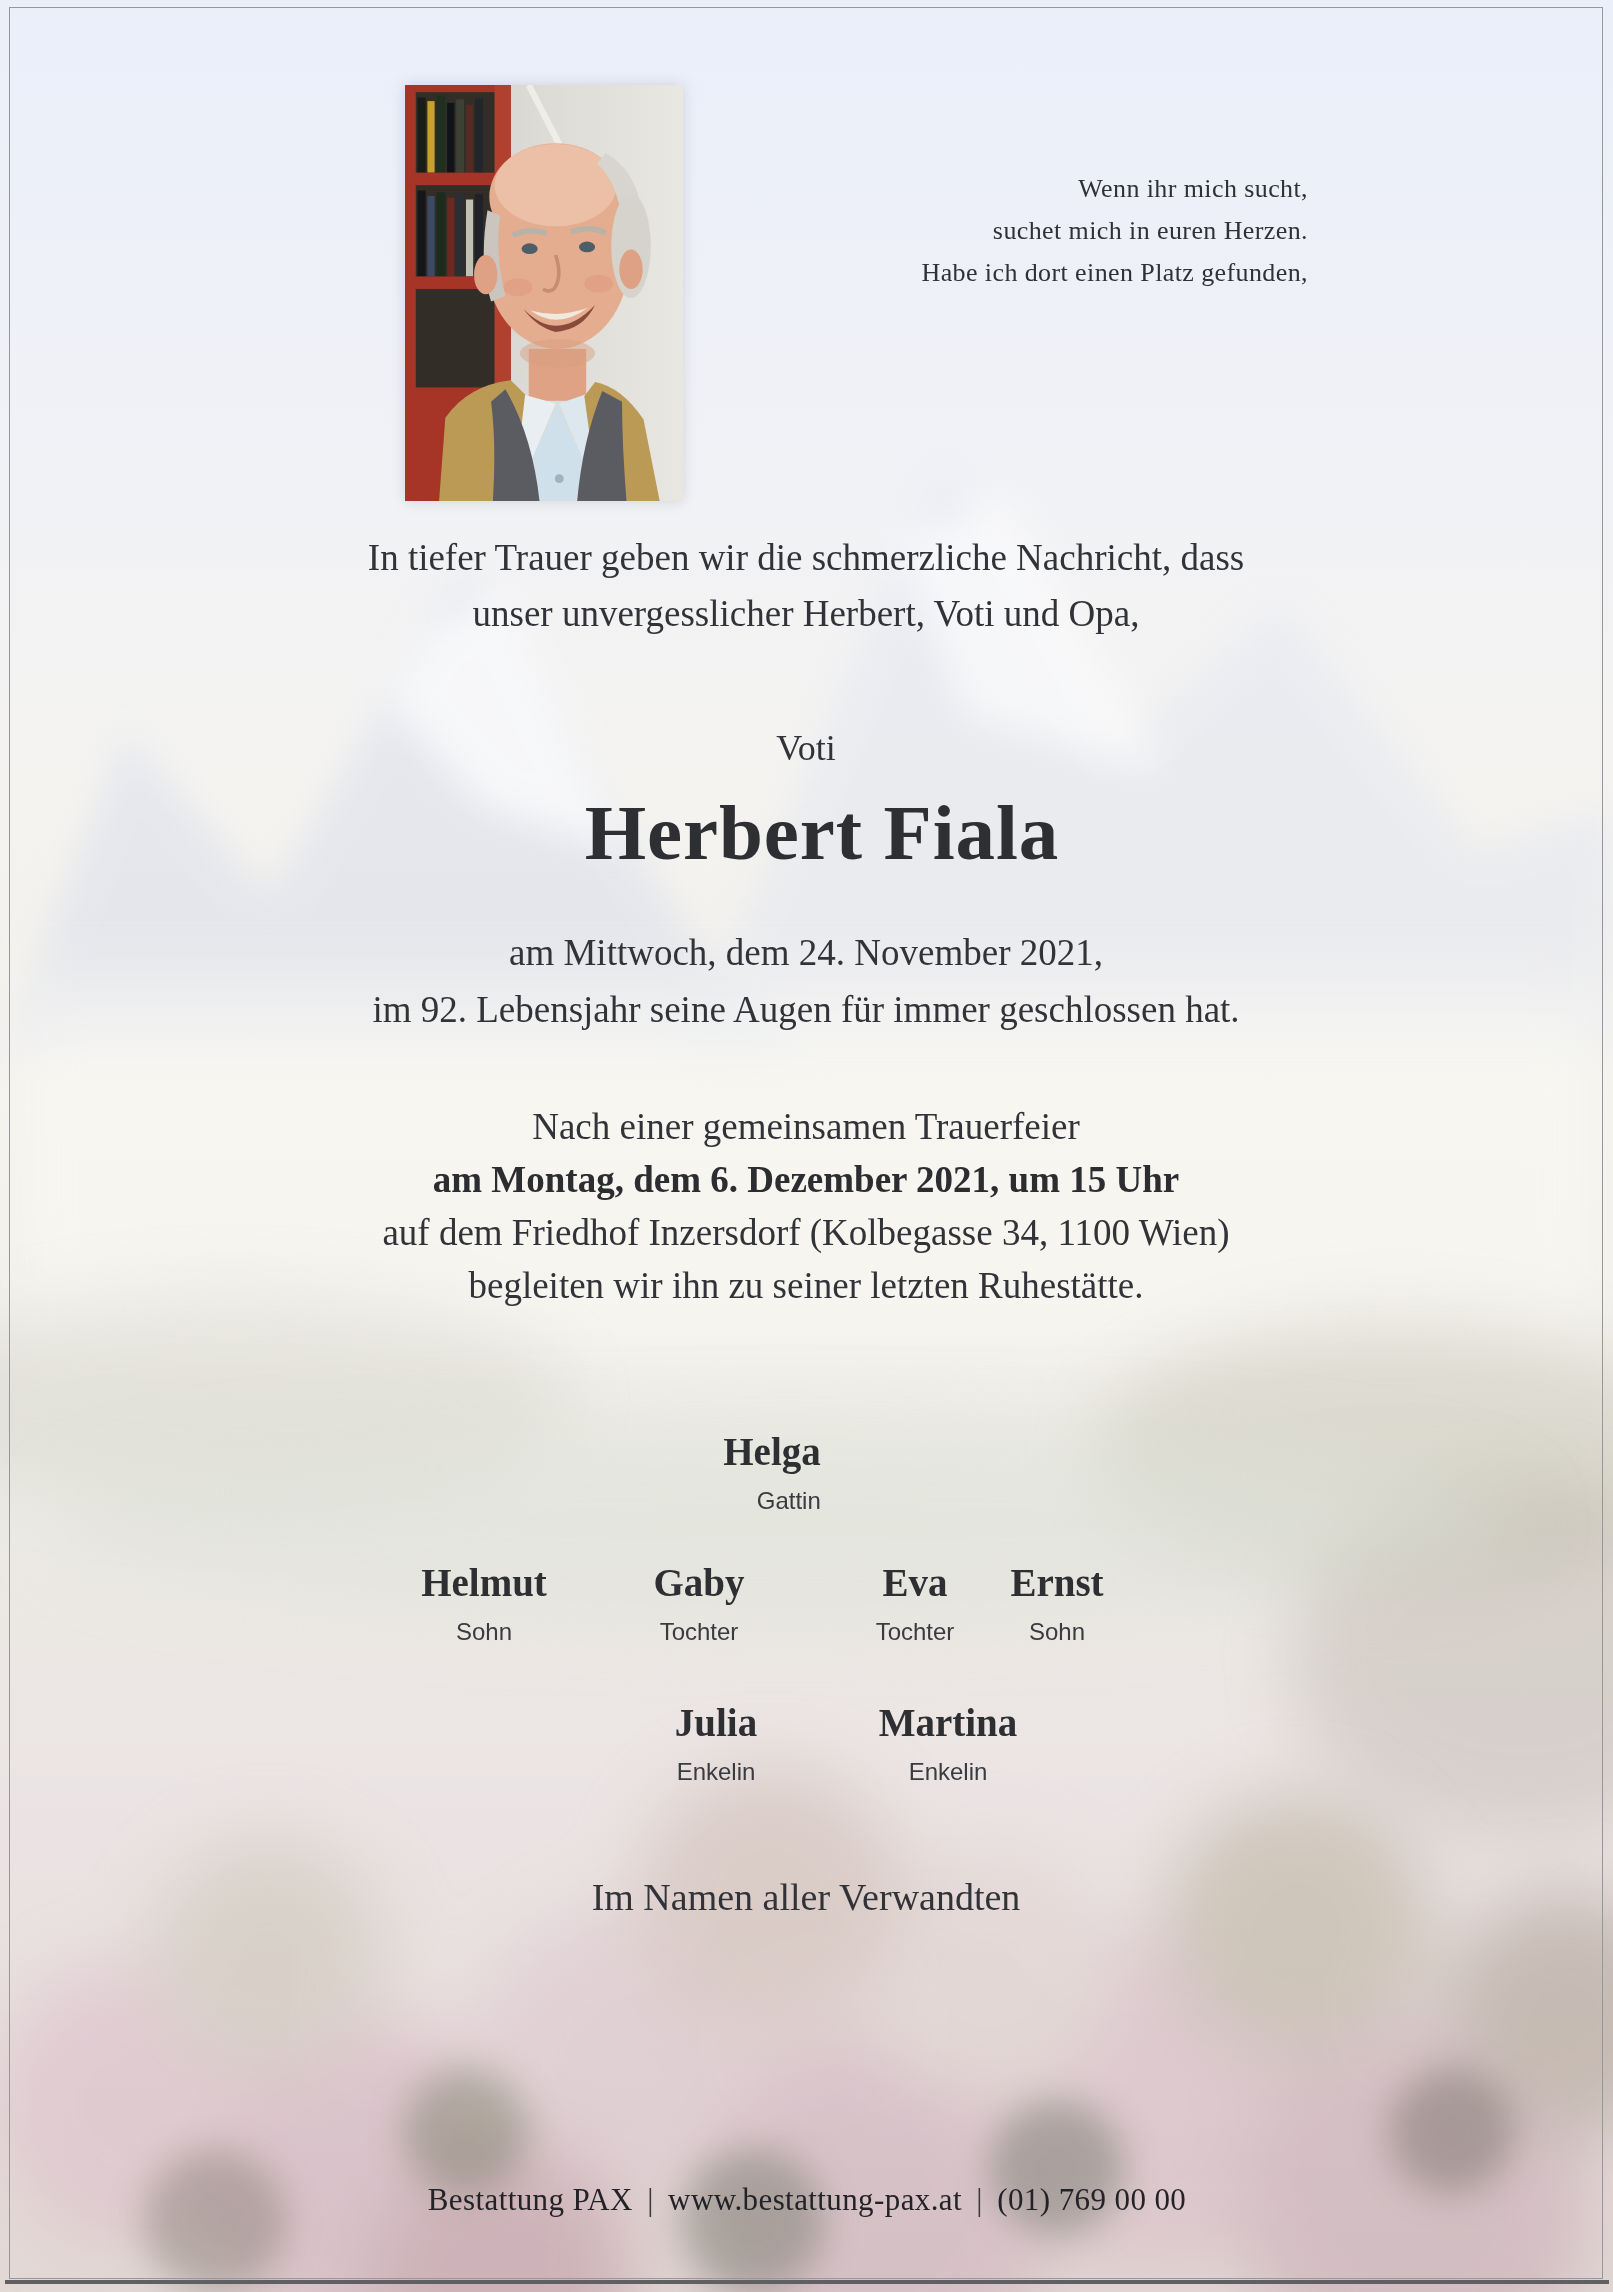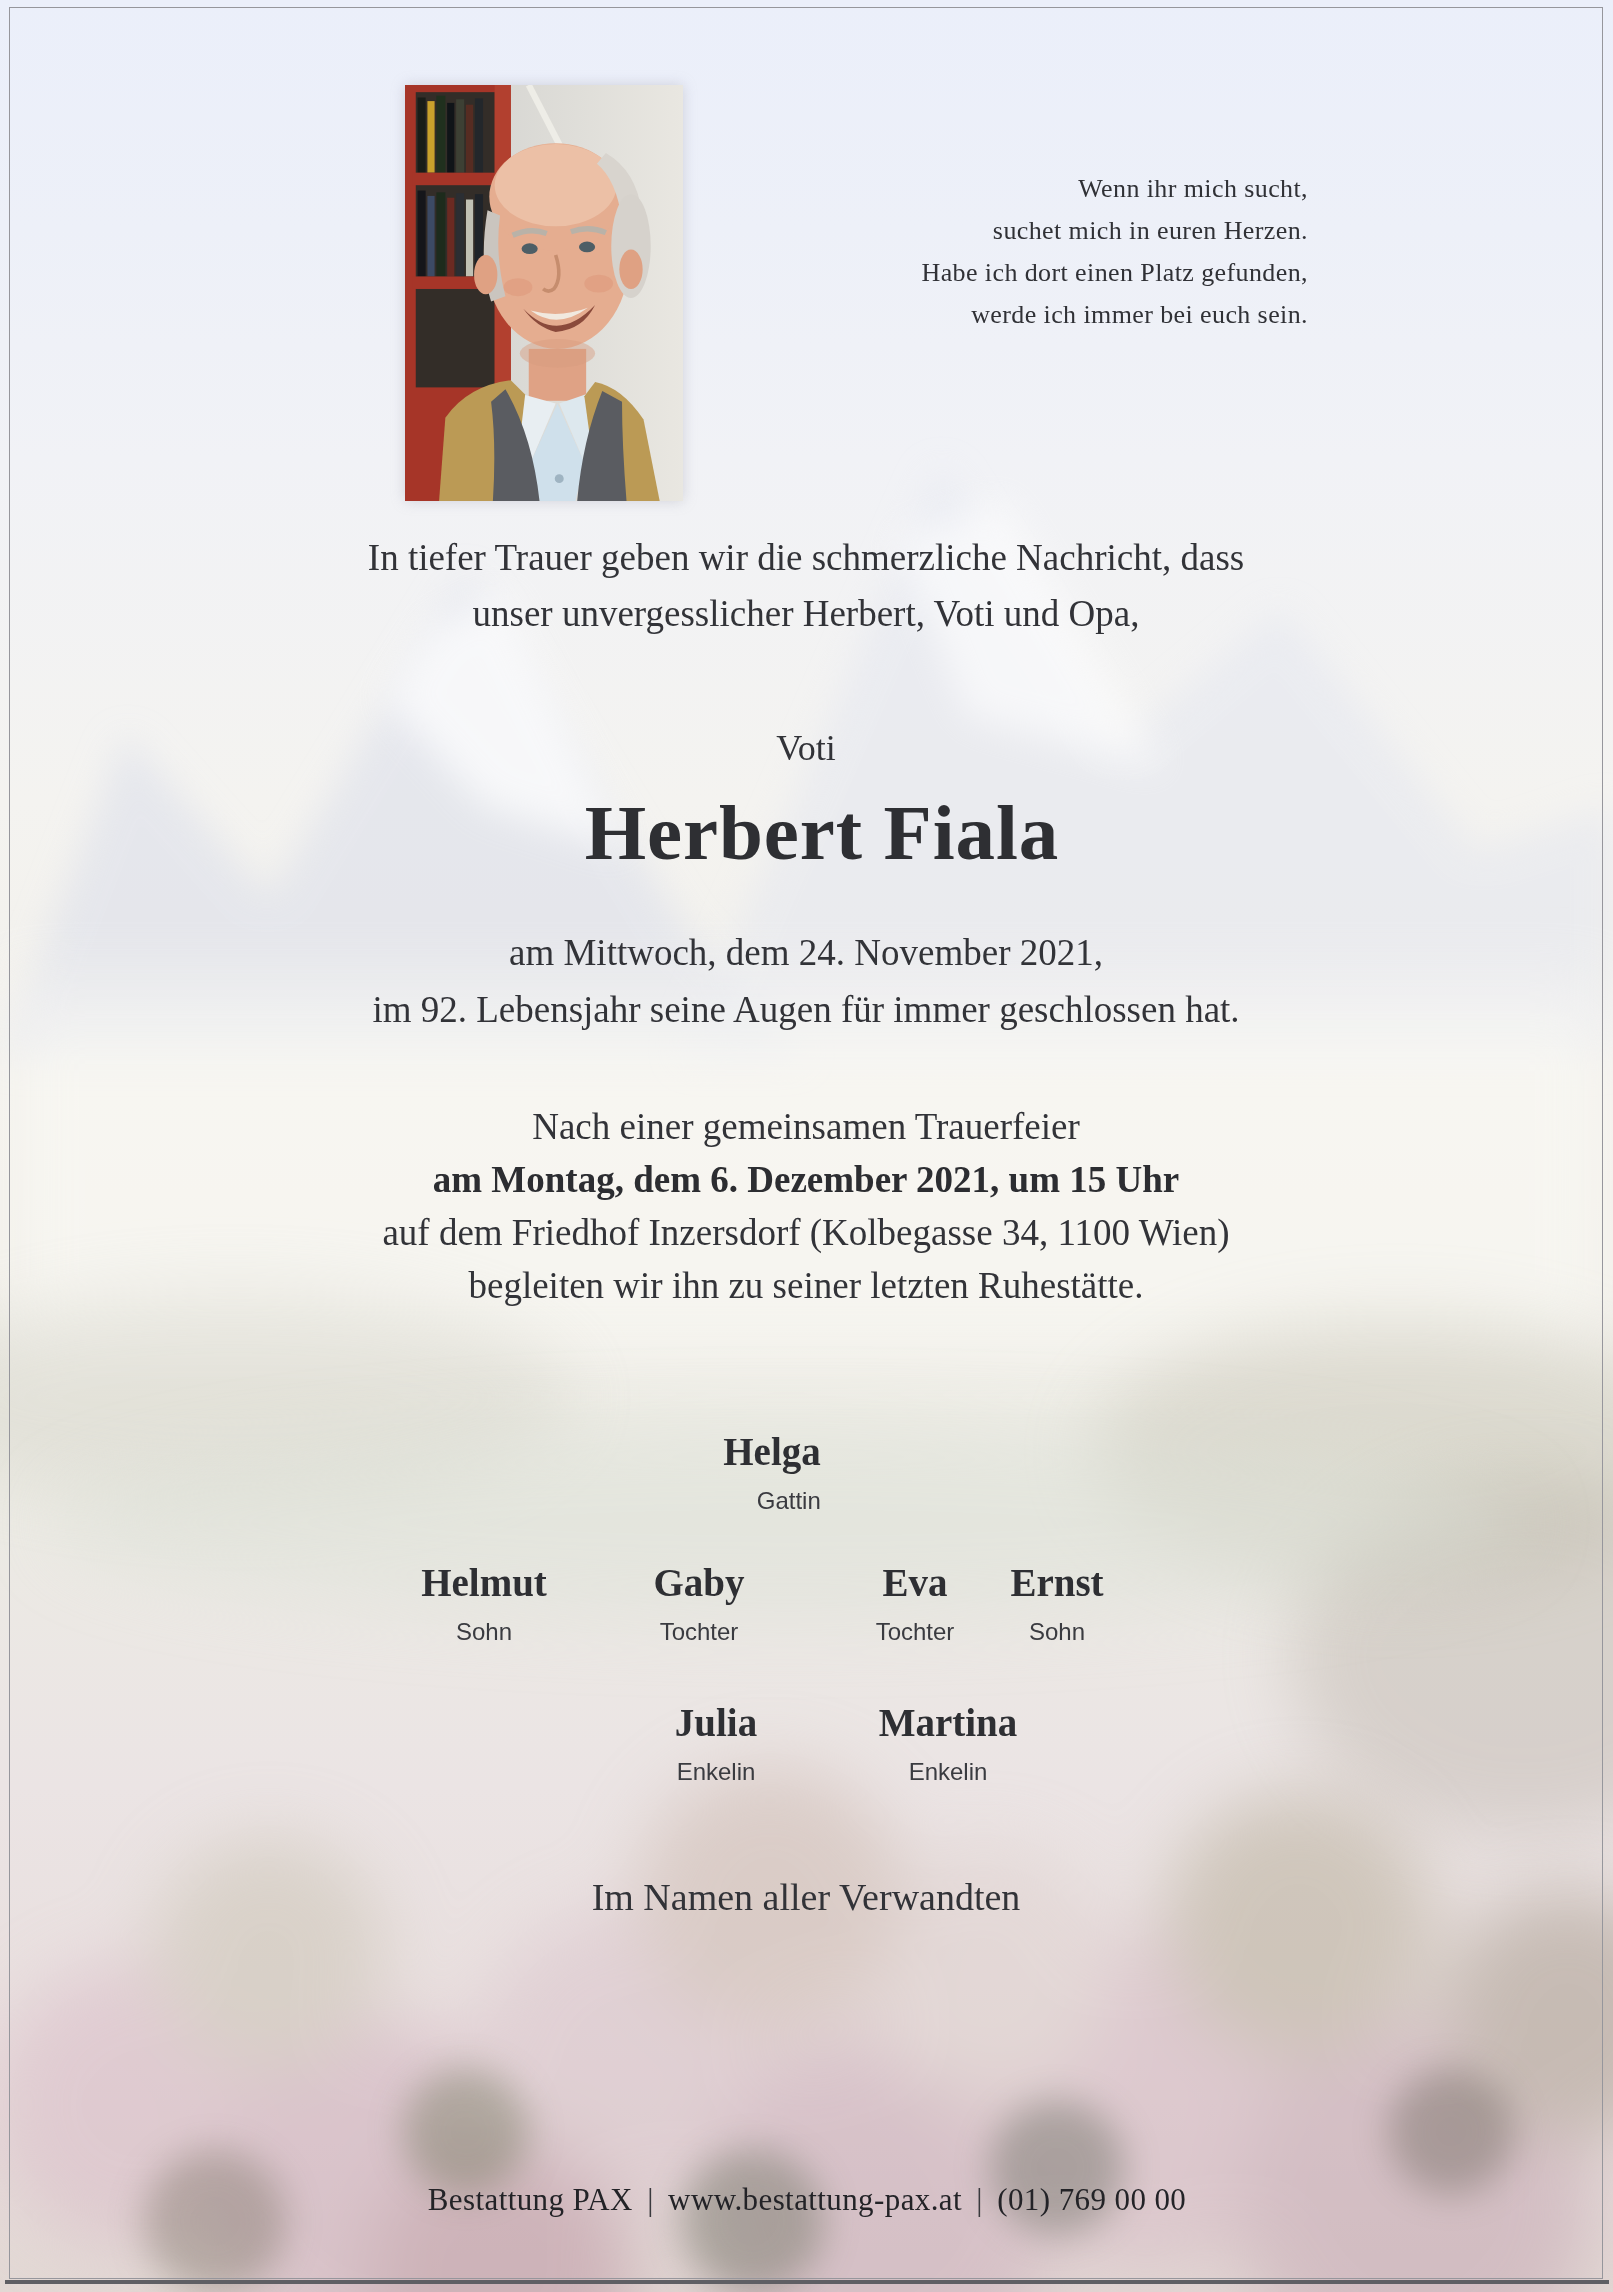--- a/index.html
+++ b/index.html
@@ -239,21 +239,20 @@
         <path d="M266,374 Q242,338 212,332 L200,348 L216,465 L284,465 Z" fill="#bb9a55"></path>
         <path d="M112,340 Q142,392 150,465 L98,465 Q102,402 96,354 Z" fill="#5a5c61"></path>
         <path d="M220,342 Q198,397 192,465 L247,465 Q242,402 242,354 Z" fill="#5a5c61"></path>
       </svg>
     </div>
 
     <div class="poem">
       <div>Wenn ihr mich sucht,</div>
       <div>suchet mich in euren Herzen.</div>
       <div>Habe ich dort einen Platz gefunden,</div>
-      <div>werde ich immer bei euch sein.</div>
     </div>
 
     <div class="center-block announcement">
       <div>In tiefer Trauer geben wir die schmerzliche Nachricht, dass</div>
       <div>unser unvergesslicher Herbert, Voti und Opa,</div>
     </div>
 
     <div class="center-block salutation">Voti</div>
 
     <h1 class="center-block deceased-name">Herbert Fiala</h1>

